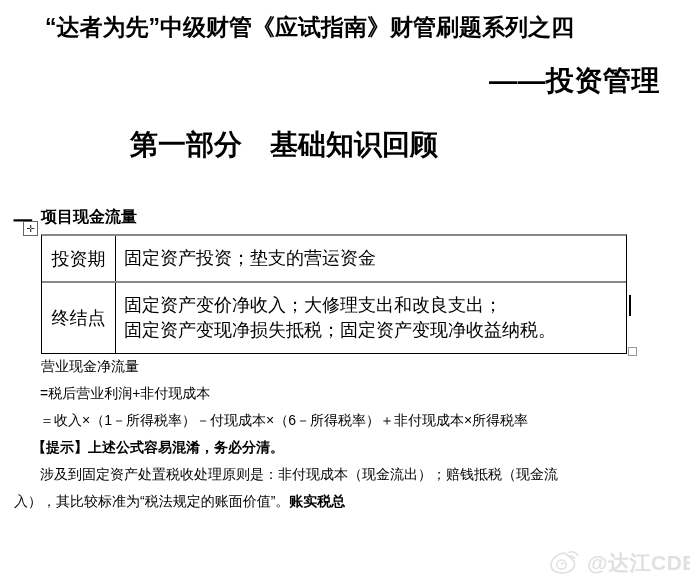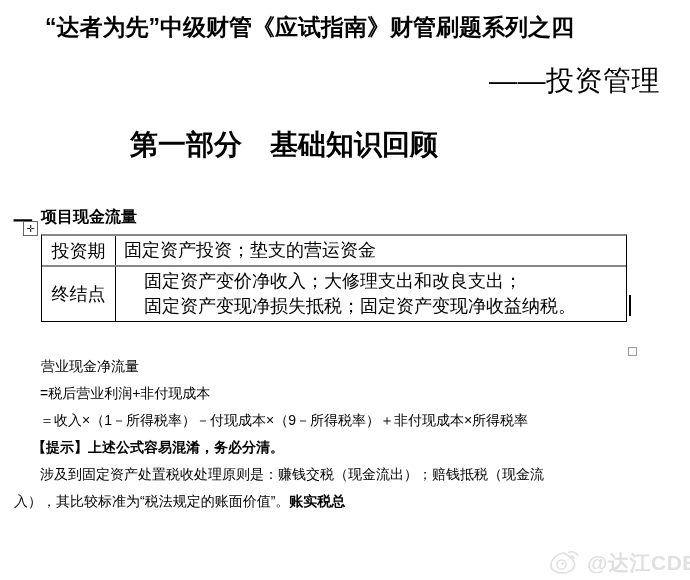--- a/index.html
+++ b/index.html
@@ -14,21 +14,21 @@
   .abs { position: absolute; }
 
   .title-series {
     top: 12px; left: 0; width: 619px;
     text-align: center;
     font-size: 23px; font-weight: bold;
     white-space: nowrap;
   }
   .title-subject {
     top: 62px; right: 30px;
-    font-size: 28px; font-weight: normal;
+    font-size: 28px; font-weight: bold;
     white-space: nowrap;
     letter-spacing: 0.5px;
   }
   .title-part {
     top: 126px; left: 0; width: 568px;
     text-align: center;
     font-size: 28px; font-weight: bold;
     white-space: nowrap;
   }
 
@@ -54,31 +54,31 @@
     left: 41px; top: 234px;
     width: 586px;
     border-left: 1px solid #000;
     border-right: 1px solid #000;
     border-bottom: 1px solid #000;
     border-top: 2px solid #888;
     box-sizing: border-box;
     background: #fff;
   }
   .t-row { display: flex; border-bottom: 2px solid #888; }
-  .t-row:last-child { border-bottom: none; gap: 20px; }
+  .t-row:last-child { border-bottom: none; }
   .t-label {
     width: 74px; flex: 0 0 74px;
     border-right: 1px solid #000;
     display: flex; align-items: center; justify-content: center;
     font-size: 18px;
     box-sizing: border-box;
   }
   .t-content {
     flex: 1;
-    padding: 2px 8px;
+    padding: 10px 8px;
     font-size: 18px; line-height: 25px;
     display: flex; flex-direction: column; justify-content: center;
     box-sizing: border-box;
   }
   .r1 .t-content, .r2 .t-content { min-height: 28px; }
   .r3 .t-content { min-height: 51px; }
 
   .caret-mark {
     left: 629px; top: 295px;
     width: 2px; height: 21px;
@@ -137,23 +137,23 @@
       <div>固定资产变现净损失抵税；固定资产变现净收益纳税。</div>
     </div>
   </div>
 </div>
 
 <div class="abs caret-mark"></div>
 <div class="abs resize-handle"></div>
 
 <div class="abs body-line bl1">营业现金净流量</div>
 <div class="abs body-line bl2">=税后营业利润+非付现成本</div>
-<div class="abs body-line bl3">＝收入×（1－所得税率）－付现成本×（9－所得税率）＋非付现成本×所得税率</div>
+<div class="abs body-line bl3">＝收入×（1－所得税率）－付现成本×（6－所得税率）＋非付现成本×所得税率</div>
 <div class="abs body-line bl-tip">【提示】上述公式容易混淆，务必分清。</div>
-<div class="abs body-line bl-p1">涉及到固定资产处置税收处理原则是：赚钱交税（现金流出）；赔钱抵税（现金流</div>
+<div class="abs body-line bl-p1">涉及到固定资产处置税收处理原则是：非付现成本（现金流出）；赔钱抵税（现金流</div>
 <div class="abs body-line bl-p2">
   <span>入），其比较标准为“税法规定的账面价值”。</span><span class="emph">账实税总</span>
 </div>
 
 <div class="abs watermark">
   <span>
     <svg width="34" height="28" viewBox="0 0 34 28">
       <path d="M15 6 C7 7 2 13 2 18.5 C2 23.5 7.5 26 13.5 26 C21 26 26 21.5 25.5 16.5 C25.1 12.5 21 9.5 15 6 Z" fill="none" stroke="#e0e0e0" stroke-width="1.6"></path>
       <circle cx="12.5" cy="17.5" r="4.6" fill="none" stroke="#e0e0e0" stroke-width="1.5"></circle>
       <circle cx="13.5" cy="16.5" r="1.3" fill="#e0e0e0"></circle>

